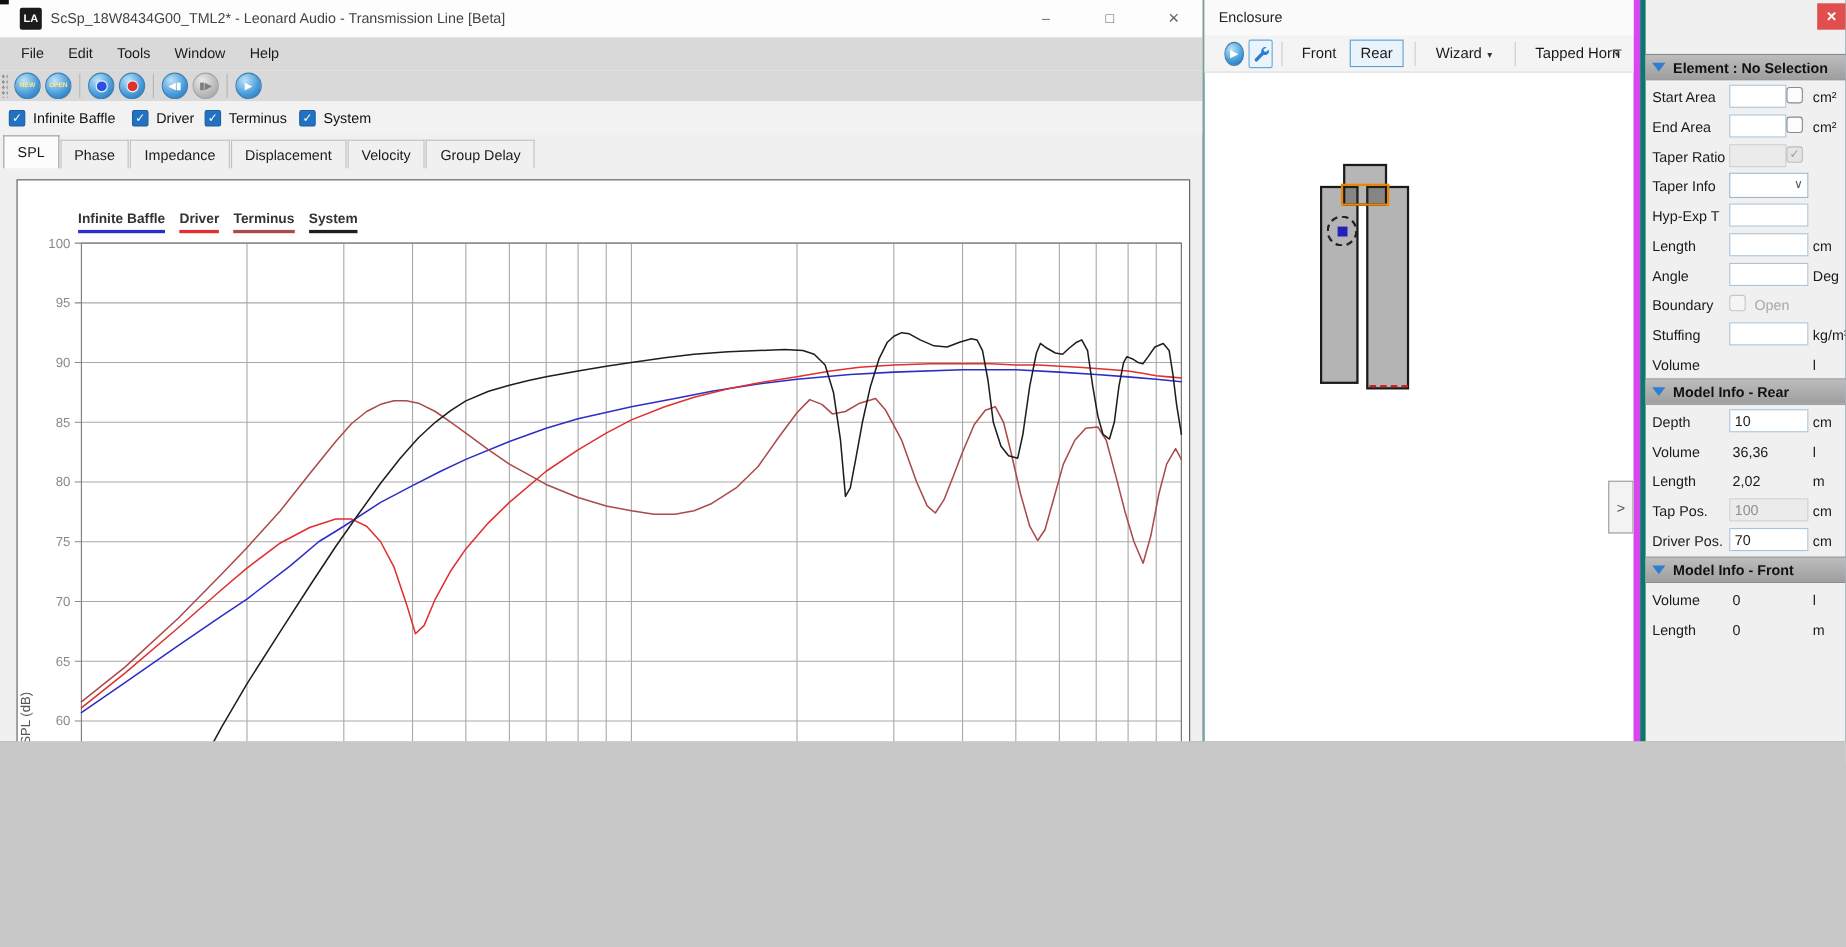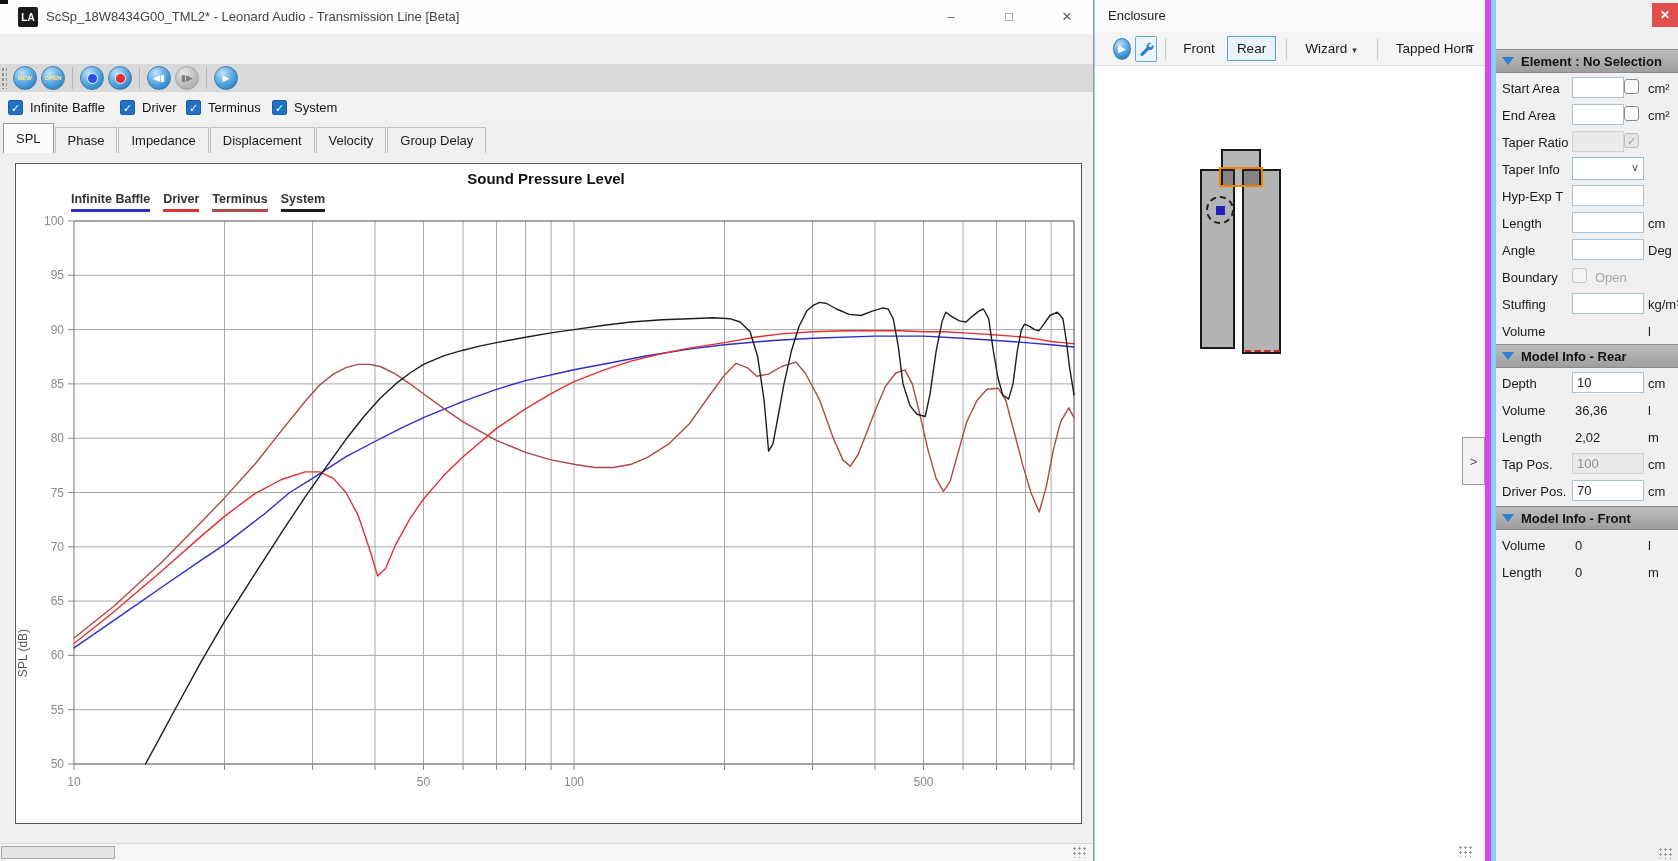--- a/index.html
+++ b/index.html
@@ -1,17 +1,17 @@
 <!DOCTYPE html>
 <html><head>
 <meta charset="utf-8">
 <style>
   html,body{margin:0;padding:0;background:#c8c8c8;}
   *{box-sizing:border-box;font-family:"Liberation Sans",sans-serif;}
-  #app{position:relative;width:1678px;height:861px;background:#7dd3fc;overflow:hidden;}
+  #app{position:relative;width:1678px;height:674px;background:#0f766e;overflow:hidden;}
 
   
   #main-window{position:absolute;left:0;top:0;width:1094px;height:861px;background:#f0f0f0;border-right:1px solid #9a9a9a;}
   #titlebar{position:absolute;left:0;top:0;width:100%;height:34px;background:#fdfdfd;}
   #app-icon{position:absolute;left:18px;top:7px;width:20px;height:20px;background:#1b1b1b;color:#fff;
     font-size:10px;font-weight:bold;display:flex;align-items:center;justify-content:center;border-radius:2px;}
   #title-text{position:absolute;left:46px;top:9px;font-size:13px;color:#444;white-space:nowrap;}
   .win-btn{position:absolute;top:0;width:46px;height:32px;display:flex;align-items:center;justify-content:center;
     font-size:13px;color:#666;}
   #btn-min{left:928px;} #btn-max{left:986px;} #btn-close{left:1044px;}
@@ -127,20 +127,27 @@
   <div id="main-window">
     <div id="titlebar">
       <div id="corner-artifact"></div>
       <div id="app-icon">LA</div>
       <div id="title-text">ScSp_18W8434G00_TML2* - Leonard Audio - Transmission Line [Beta]</div>
       <div class="win-btn" id="btn-min">–</div>
       <div class="win-btn" id="btn-max">□</div>
       <div class="win-btn" id="btn-close">✕</div>
     </div>
 
+    <div id="menubar">
+        <div class="menu-item">File</div>
+        <div class="menu-item">Edit</div>
+        <div class="menu-item">Tools</div>
+        <div class="menu-item">Window</div>
+        <div class="menu-item">Help</div>
+      </div>
     <div id="toolbar">
       <div id="toolbar-grip"></div>
     <div class="tb-btn">
           <span class="mini">NEW</span>
         </div>
         <div class="tb-btn">
           <span class="mini">OPEN</span>
         </div>
         <div class="tb-sep"></div>
         <div class="tb-btn">
@@ -176,21 +183,20 @@
     <div id="tabbar">
         <div class="tab active">SPL</div>
         <div class="tab">Phase</div>
         <div class="tab">Impedance</div>
         <div class="tab">Displacement</div>
         <div class="tab">Velocity</div>
         <div class="tab">Group Delay</div>
       </div>
 
     <div id="chart-box">
-      <div id="chart-title">Sound Pressure Level</div>
       <div id="legend">
           <div class="legend-item" style="border-bottom-color: rgb(45, 45, 200);">Infinite Baffle</div>
           <div class="legend-item" style="border-bottom-color: rgb(224, 48, 48);">Driver</div>
           <div class="legend-item" style="border-bottom-color: rgb(170, 74, 74);">Terminus</div>
           <div class="legend-item" style="border-bottom-color: rgb(30, 30, 30);">System</div>
         </div>
       <svg id="chart-svg" width="1067" height="661">
           <line x1="208.51499783199063" y1="57" x2="208.51499783199063" y2="600" stroke="#a8a8a8" stroke-width="1"></line>
           <line x1="296.5606273598312" y1="57" x2="296.5606273598312" y2="600" stroke="#a8a8a8" stroke-width="1"></line>
           <line x1="359.02999566398125" y1="57" x2="359.02999566398125" y2="600" stroke="#a8a8a8" stroke-width="1"></line>

